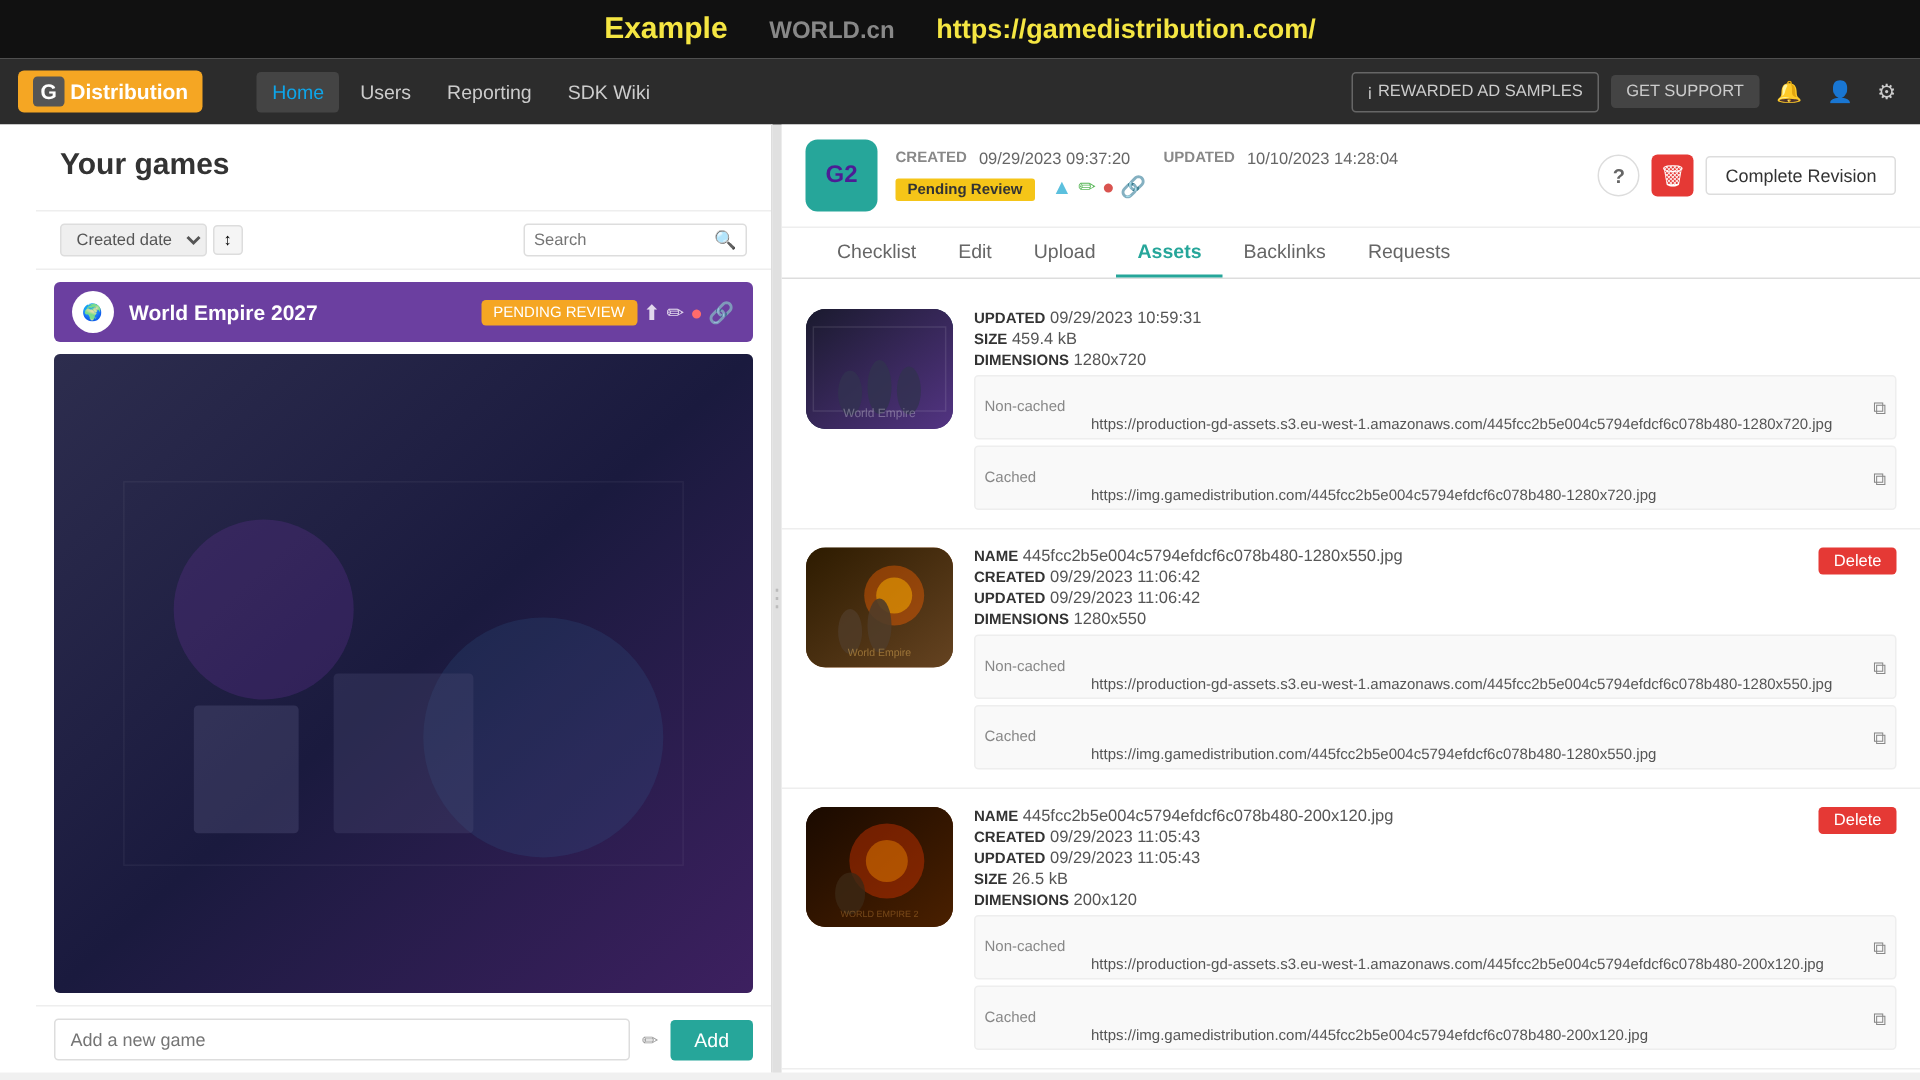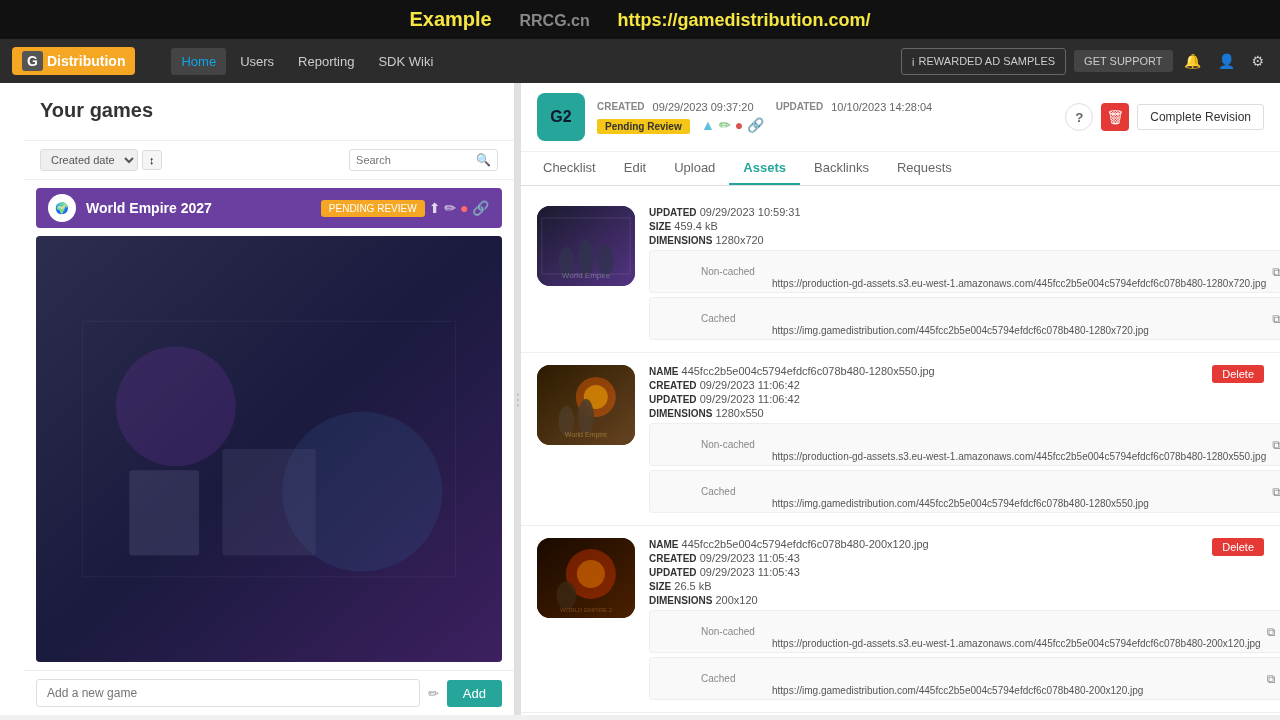--- a/index.html
+++ b/index.html
@@ -254,21 +254,21 @@
       gap: 12px;
     }
     .game-logo {
       width: 48px;
       height: 48px;
       background: #26a69a;
       border-radius: 8px;
       display: flex;
       align-items: center;
       justify-content: center;
-      color: #0f172a;
+      color: #4c1d95;
       font-weight: bold;
       font-size: 16px;
     }
     .game-meta { flex: 1; }
     .game-meta .meta-line { font-size: 11px; color: #666; display: flex; gap: 8px; }
     .game-meta .meta-label { color: #888; font-weight: bold; font-size: 10px; }
     .game-meta .pending-badge {
       background: #f5c518;
       color: #333;
       font-size: 10px;
@@ -308,21 +308,21 @@
       padding: 5px 12px;
       border-radius: 3px;
       font-size: 12px;
       cursor: pointer;
     }
 
     
     .tabs {
       display: flex;
       border-bottom: 1px solid #ddd;
-      padding: 0 8px;
+      padding: 0 23px;
     }
     .tab {
       padding: 8px 14px;
       font-size: 13px;
       color: #666;
       cursor: pointer;
       border-bottom: 2px solid transparent;
     }
     .tab.active {
       color: #26a69a;
@@ -363,21 +363,21 @@
     .asset-url-row {
       display: flex;
       align-items: center;
       background: #f9f9f9;
       border: 1px solid #eee;
       border-radius: 3px;
       padding: 3px 6px;
       margin-top: 4px;
       gap: 6px;
     }
-    .asset-url-label { color: #888; font-size: 10px; min-width: 65px; margin-left: 45px; }
+    .asset-url-label { color: #888; font-size: 10px; min-width: 65px; }
     .asset-url-text { flex: 1; font-size: 10px; color: #555; overflow: hidden; text-overflow: ellipsis; white-space: nowrap; margin-top: 24px; }
     .copy-btn {
       background: none;
       border: none;
       cursor: pointer;
       color: #888;
       font-size: 12px;
       padding: 0;
     }
     .delete-asset-btn {
@@ -413,21 +413,21 @@
       color: #bbb;
       font-size: 16px;
     }
   </style>
 </head>
 <body>
 
 <div class="top-banner">
   <span class="example">Example</span>
   &nbsp;&nbsp;&nbsp;
-  <span class="rrcg">RRCG.cn</span>
+  <span class="rrcg">WORLD.cn</span>
   &nbsp;&nbsp;&nbsp;
   <span class="url">https://gamedistribution.com/</span>
 </div>
 
 <nav class="navbar">
   <div class="navbar-logo">
     <span class="logo-g">G</span>
     <span>Distribution</span>
   </div>
   <div class="navbar-nav">

